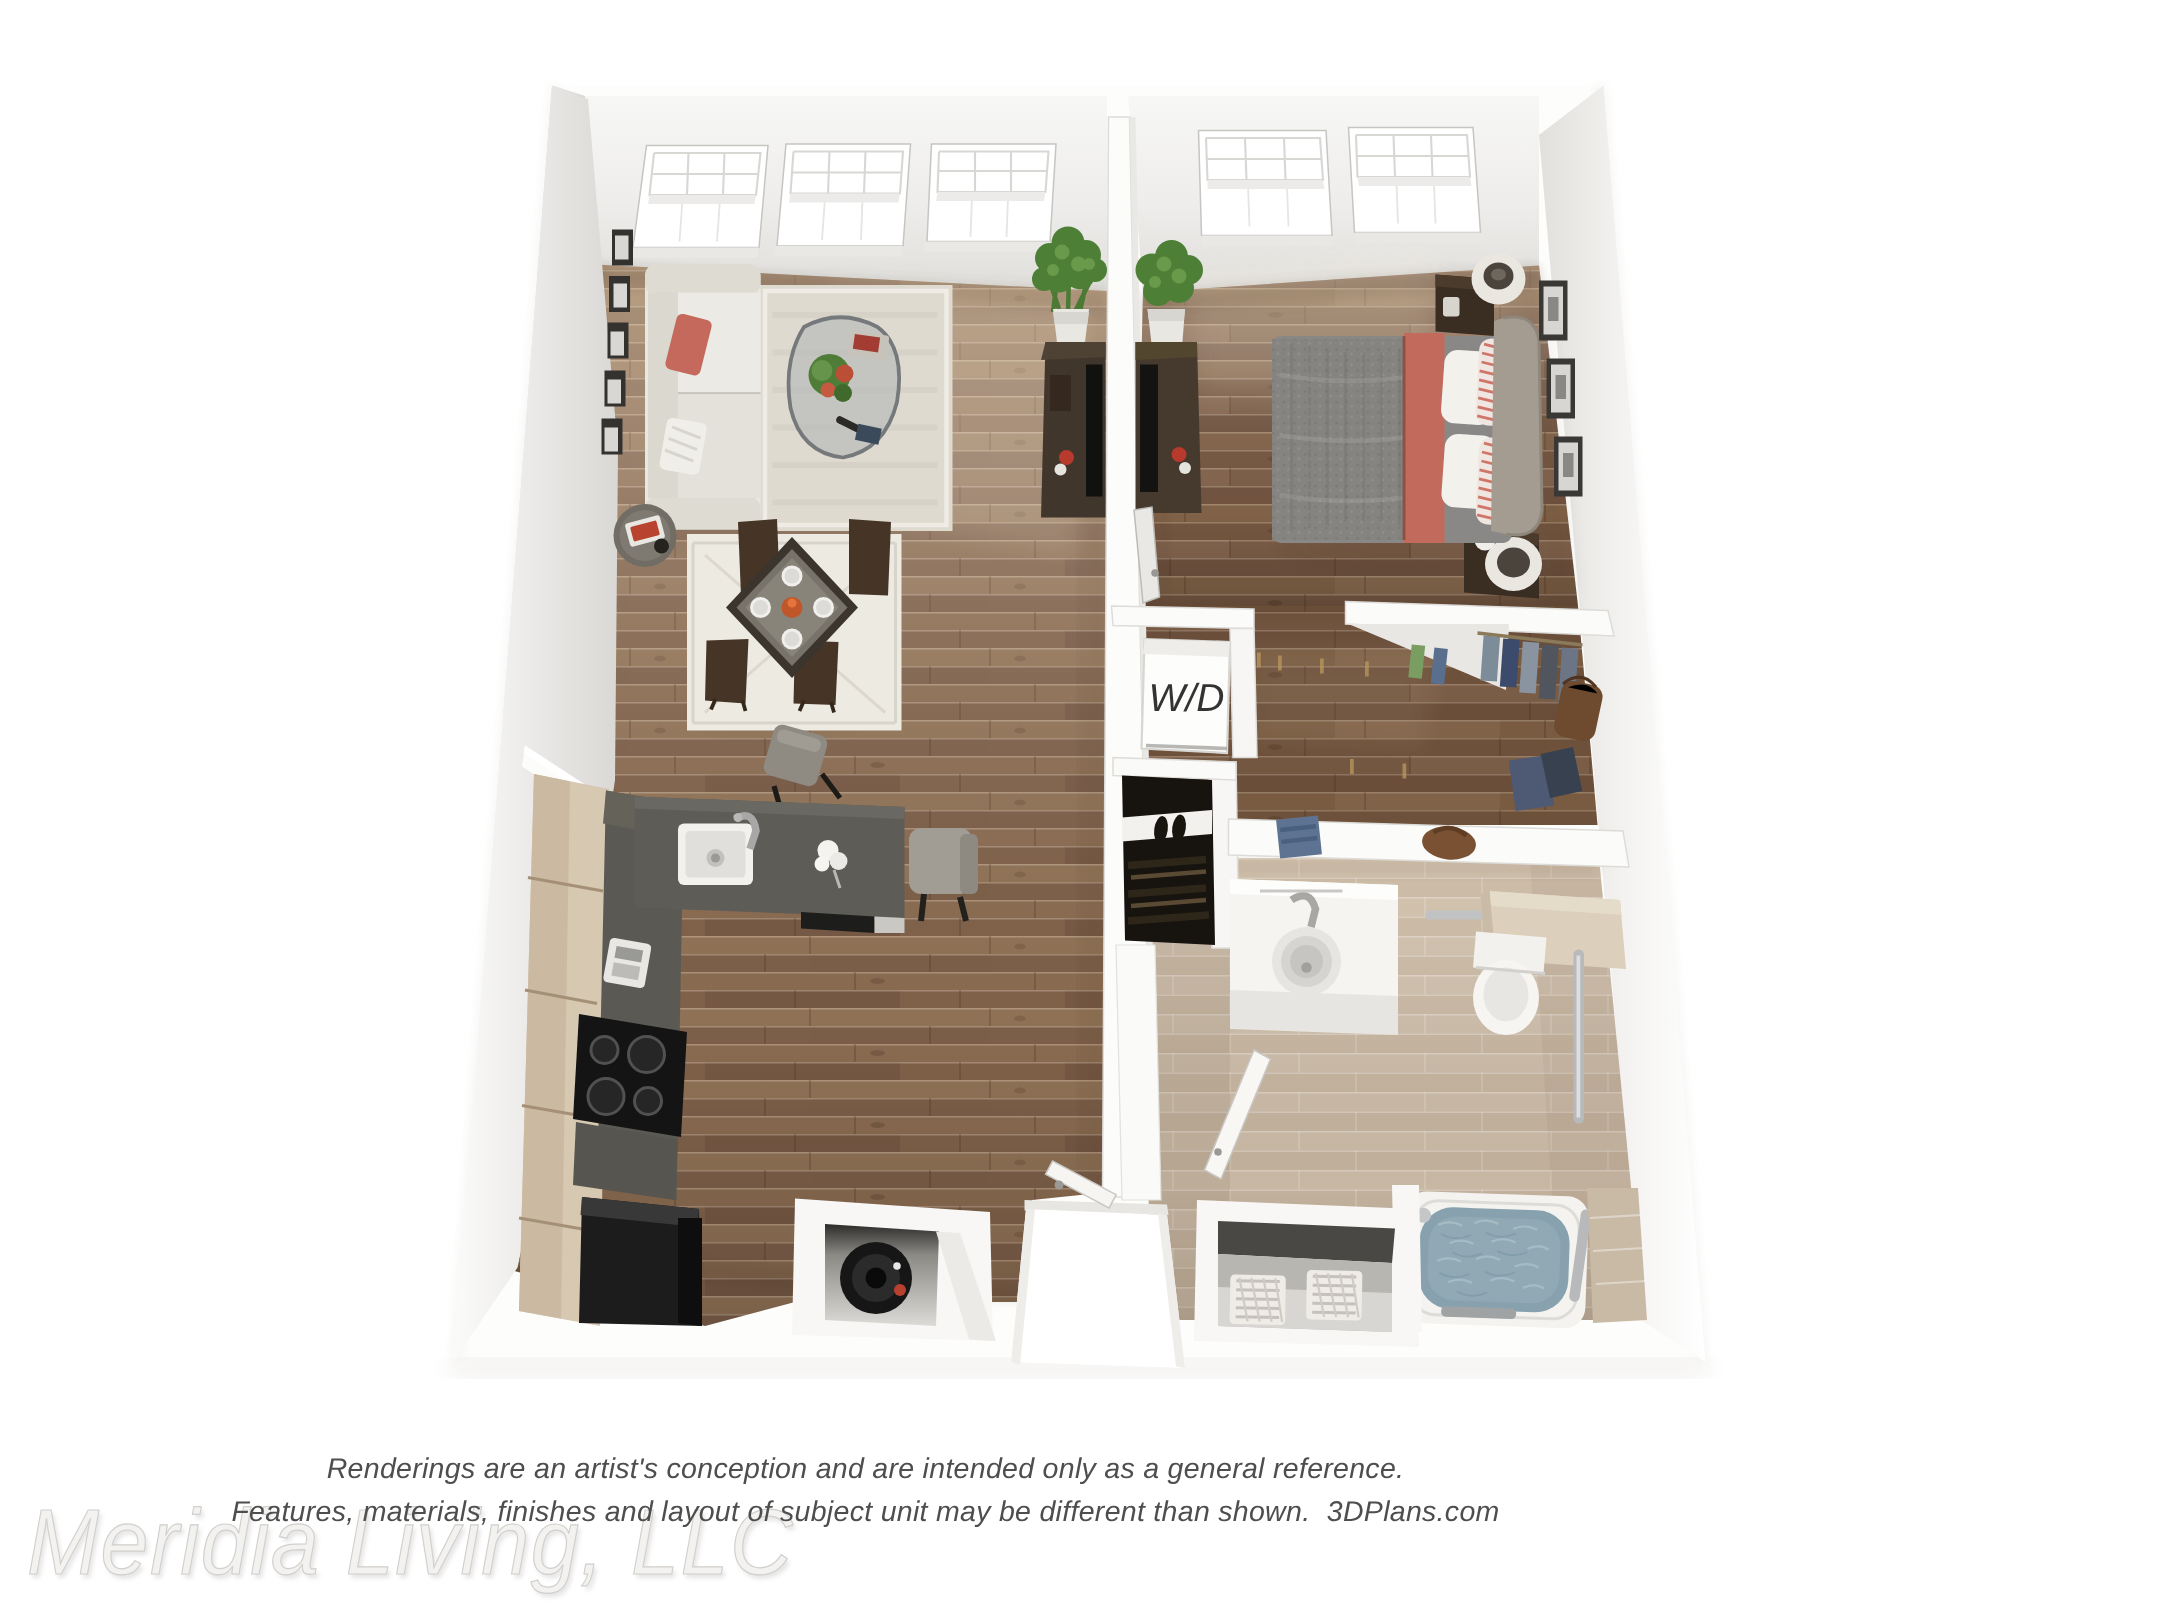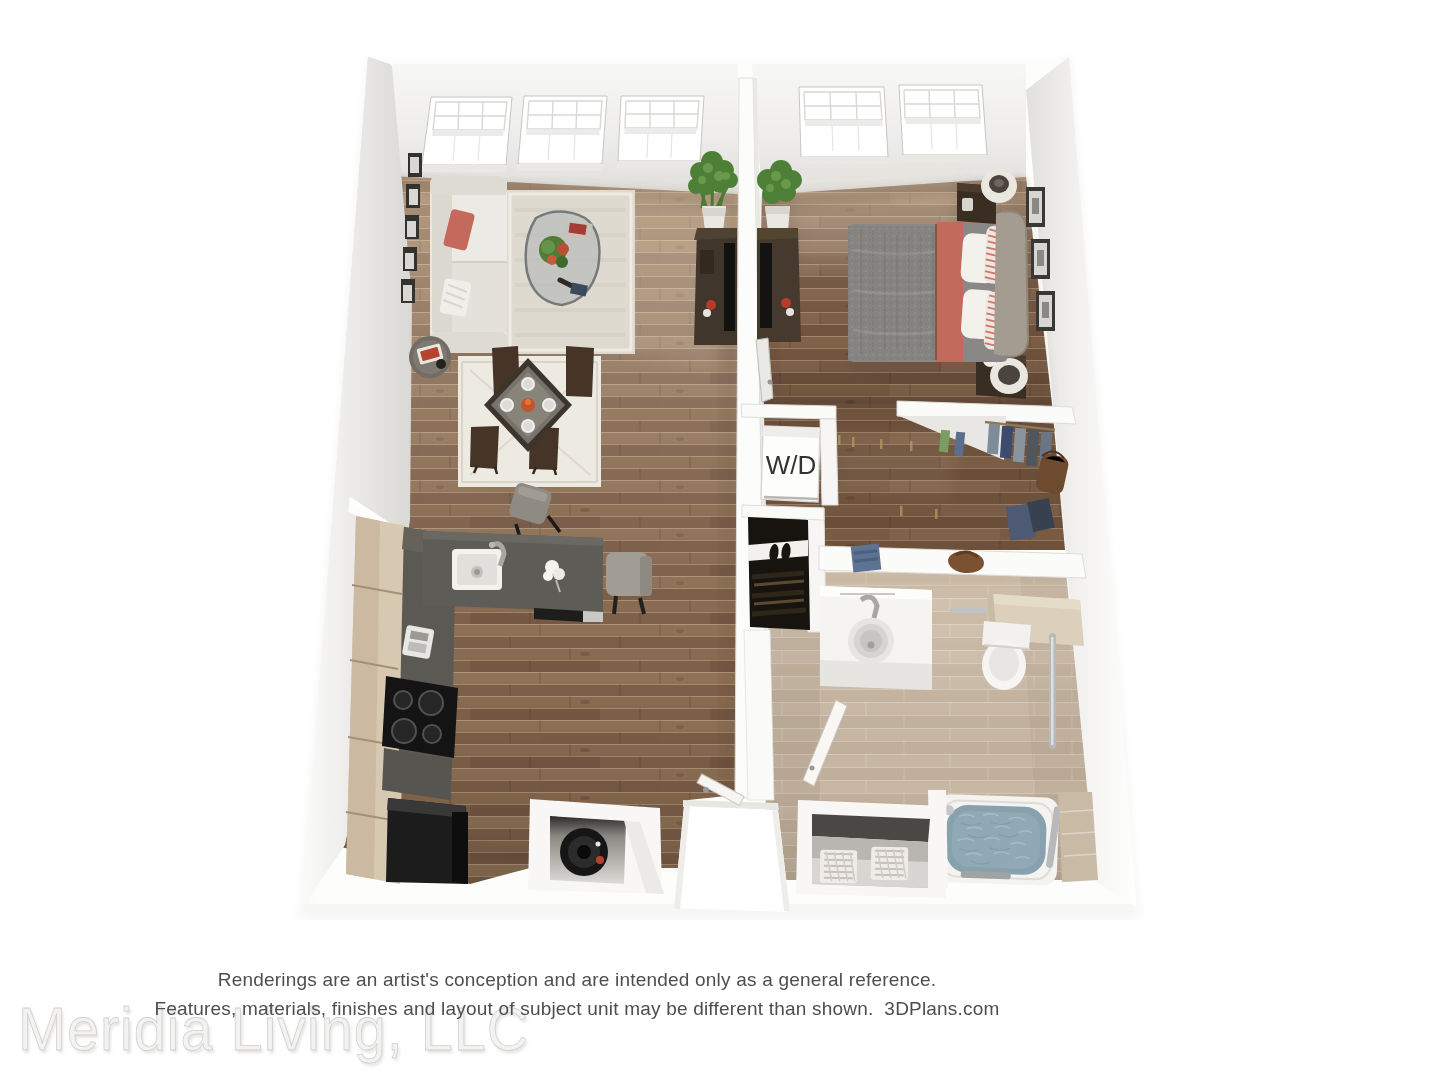--- a/index.html
+++ b/index.html
@@ -1,16 +1,16 @@
 <!DOCTYPE html>
 <html><head>
 <meta charset="utf-8">
 <style>
   html,body{margin:0;padding:0;background:#ffffff;width:1440px;height:1080px;overflow:hidden;}
-  .stage{position:relative;width:1440px;height:1080px;font-family:"Liberation Sans", sans-serif;}
+  .stage{position:relative;width:1440px;height:1080px;font-family:"Liberation Sans", sans-serif;font-style:italic;}
   .disclaimer{position:absolute;left:0;top:965px;z-index:2;width:1154px;text-align:center;
     font-size:19px;line-height:29px;color:#4e4e4e;letter-spacing:0.2px;}
   .watermark{position:absolute;left:18px;top:993px;font-size:62px;color:#f3f2f0;transform:scaleX(0.93);transform-origin:left top;
     -webkit-text-stroke:0.8px #d2d0cc;text-shadow:2px 3px 3px rgba(135,135,135,0.22);z-index:1;
     letter-spacing:1px;white-space:nowrap;}
 </style>
 </head>
 <body>
 <div class="stage">
 <svg width="1440" height="1080" viewBox="0 0 1440 1080">

